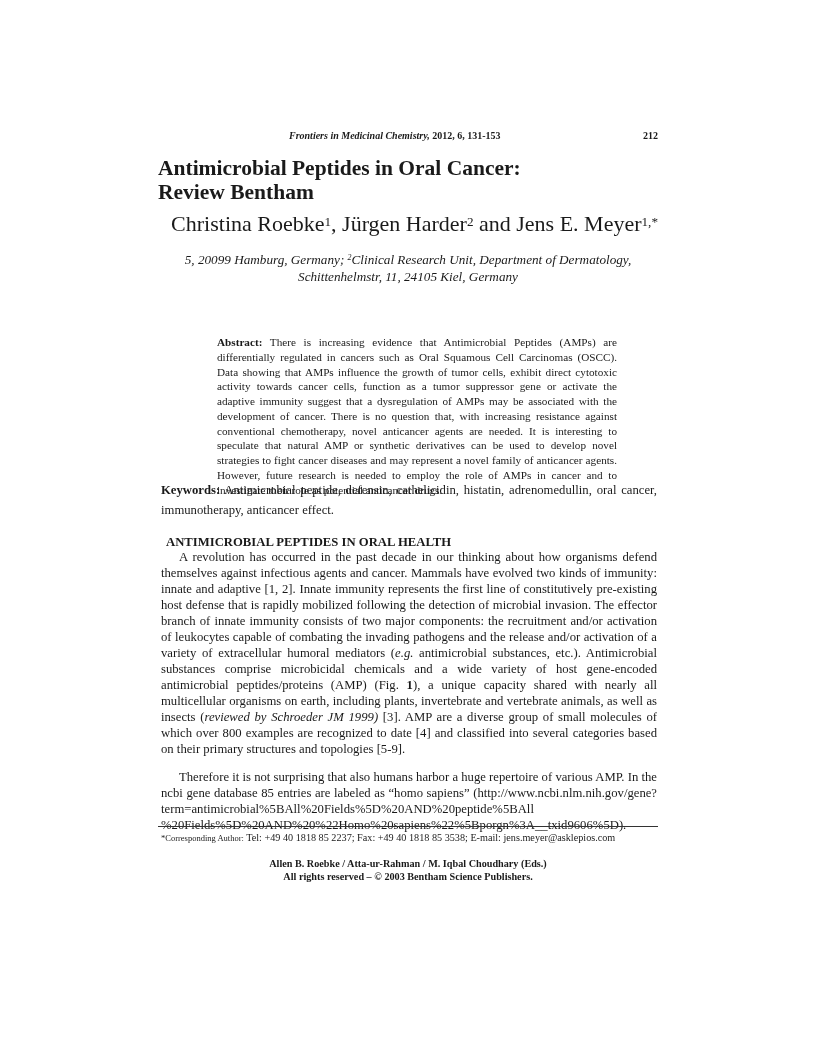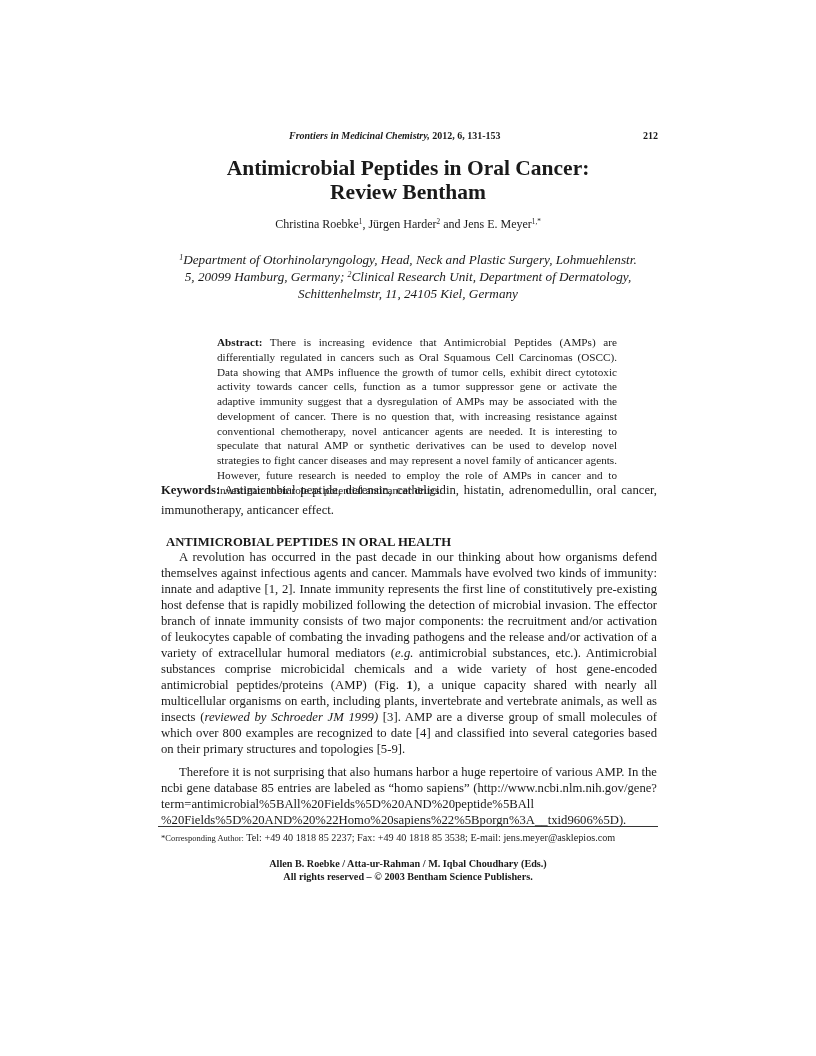--- a/index.html
+++ b/index.html
@@ -8,24 +8,24 @@
     font-family: "Liberation Serif", "DejaVu Serif", serif; color: #1a1a1a;
   }
   .abs { position: absolute; }
   .running-head {
     left: 158px; width: 500px; top: 130px; font-size: 10px; font-weight: bold;
   }
   .running-head .journal { position: absolute; left: 131px; top: 0; font-style: italic; }
   .running-head .journal .rest { font-style: normal; }
   .running-head .pageno { position: absolute; right: 0; top: 0; }
   .title {
-    left: 158px; width: 500px; top: 156px; text-align: center; font-size: 21.5px; font-weight: bold; line-height: 24px;
+    left: 158px; width: 500px; top: 156px; font-size: 21.5px; font-weight: bold; line-height: 24px;
   }
   .authors {
-    left: 158px; width: 500px; top: 214px; text-align: center; font-size: 12px; line-height: 20px;
+    left: 158px; width: 500px; top: 214px; text-align: right; font-size: 22px; line-height: 20px;
   }
   sup { font-size: 60%; vertical-align: top; position: relative; top: -2px; }
   .affil {
     left: 158px; width: 500px; top: 251px; text-align: center; font-size: 13.2px; font-style: italic; line-height: 17px;
   }
   .abstract {
     left: 217px; width: 400px; top: 315px; font-size: 11.2px; line-height: 14.75px; text-align: justify; margin-top: 20px;
   }
   .abstract p { margin: 0; }
   .abstract .lbl { font-weight: bold; }
@@ -33,21 +33,21 @@
     left: 161px; width: 496px; top: 480px; font-size: 12.7px; line-height: 20px; text-align: justify;
   }
   .keywords .lbl { font-weight: bold; }
   .section-head {
     left: 166px; top: 523px; font-size: 12.7px; font-weight: bold; margin-top: 12px;
   }
   .body-text {
     left: 161px; width: 496px; top: 549px; font-size: 12.7px; line-height: 16px; text-align: justify;
   }
   .body-text p { margin: 0; text-indent: 18px; }
-  .body-text p + p { margin-top: 7px; }
+  .body-text p + p { margin-top: 12px; }
   .rule {
     left: 158px; width: 500px; top: 826px; height: 0; border-top: 1px solid #333;
   }
   .footnote {
     left: 161px; top: 832px; font-size: 10.2px; white-space: nowrap;
   }
   .footnote .small { font-size: 8.5px; margin-top: 46px; }
   .imprint {
     left: 158px; width: 500px; top: 857px; text-align: center; font-size: 10.2px; font-weight: bold; line-height: 13px;
   }
@@ -64,21 +64,20 @@
 <div class="abs title">
   <span class="line">Antimicrobial Peptides in Oral Cancer:</span>
   <span class="line">Review Bentham</span>
 </div>
 
 <div class="abs authors">
   <span>Christina Roebke</span><sup>1</sup><span>, </span><span>Jürgen Harder</span><sup>2</sup><span> and </span><span>Jens E. Meyer</span><sup>1,*</sup>
 </div>
 
 <div class="abs affil">
-  <span class="line"><sup>1</sup><span>Department of Otorhinolaryngology, Head, Neck and Plastic Surgery, Lohmuehlenstr.</span></span>
   <span class="line"><span>5, 20099 Hamburg, Germany; </span><sup>2</sup><span>Clinical Research Unit, Department of Dermatology,</span></span>
   <span class="line">Schittenhelmstr, 11, 24105 Kiel, Germany</span>
 </div>
 
 <div class="abs abstract">
   <p><span class="lbl">Abstract:</span><span> There is increasing evidence that Antimicrobial Peptides (AMPs) are differentially regulated in cancers such as Oral Squamous Cell Carcinomas (OSCC). Data showing that AMPs influence the growth of tumor cells, exhibit direct cytotoxic activity towards cancer cells, function as a tumor suppressor gene or activate the adaptive immunity suggest that a dysregulation of AMPs may be associated with the development of cancer. There is no question that, with increasing resistance against conventional chemotherapy, novel anticancer agents are needed. It is interesting to speculate that natural AMP or synthetic derivatives can be used to develop novel strategies to fight cancer diseases and may represent a novel family of anticancer agents. However, future research is needed to employ the role of AMPs in cancer and to investigate their role as potential anticancer drugs.</span></p>
 </div>
 
 <div class="abs keywords">
   <span class="lbl">Keywords:</span><span> Antimicrobial peptide, defensin, cathelicidin, histatin, adrenomedullin, oral cancer, immunotherapy, anticancer effect.</span>

